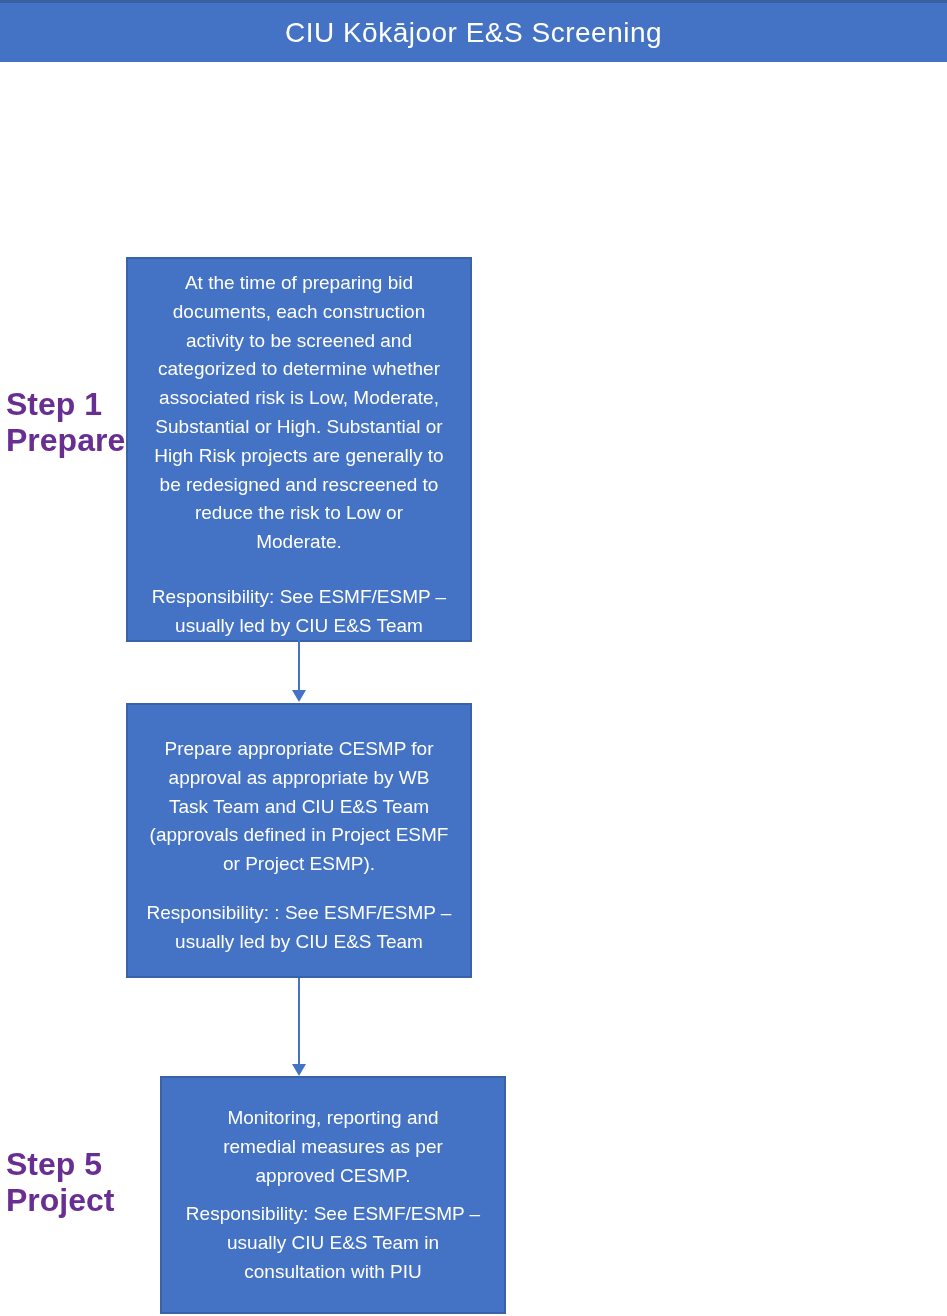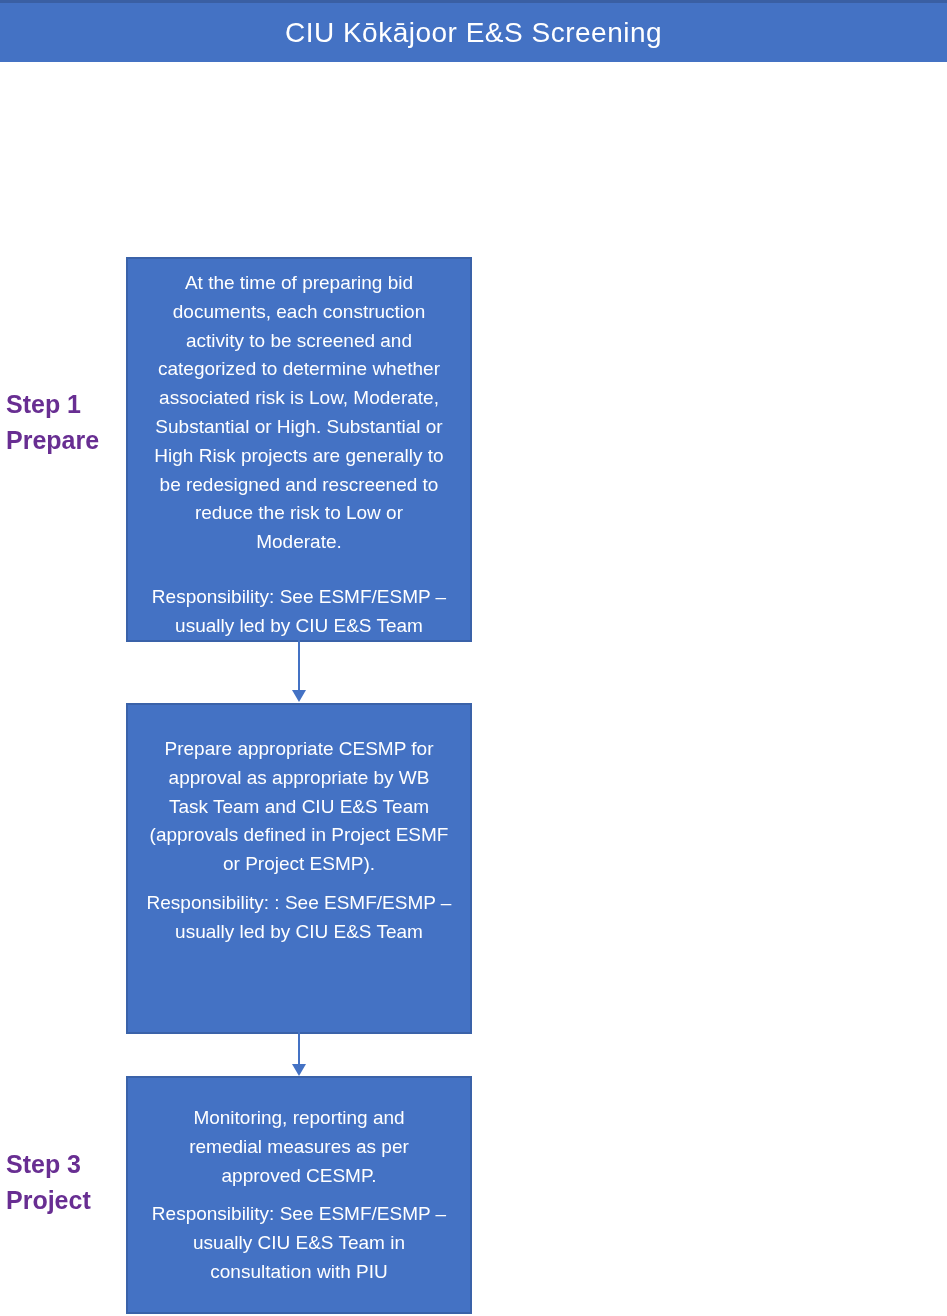--- a/index.html
+++ b/index.html
@@ -38,47 +38,47 @@
     font-size: 28px;
     letter-spacing: 0.5px;
     white-space: nowrap;
   }
 
   .step-label {
     position: absolute;
     left: 6px;
     color: var(--step-label, #682E92);
     font-weight: bold;
-    font-size: 25px;
+    font-size: 32px;
     line-height: 36px;
     white-space: nowrap;
   }
   .step-label-1 { top: 386px; }
   .step-label-2 { top: 806px; }
   .step-label-3 { top: 1146px; }
 
   .flow-box {
     position: absolute;
     left: 126px;
     width: 346px;
     background: var(--box-bg, #4472C4);
     border: 2px solid var(--box-border, #3A62A9);
     color: var(--box-text, #FFFFFF);
     text-align: center;
     font-size: 19px;
     line-height: 28.8px;
   }
   .flow-box-1 { top: 249px; height: 385px; padding: 10px 4px 0; margin-top: 8px; }
-  .flow-box-2 { top: 703px; height: 331px; padding: 30px 4px 0; }
-  .flow-box-3 { top: 1076px; height: 238px; padding: 26px 4px 0; }
+  .flow-box-2 { top: 703px; height: 275px; padding: 30px 4px 0; }
+  .flow-box-3 { top: 1076px; height: 238px; padding: 26px 4px 0; margin-left: 34px; }
 
   .box-body { white-space: pre-line; }
   .box-resp { white-space: pre-line; }
   .flow-box-1 .box-resp { margin-top: 26px; }
-  .flow-box-2 .box-resp { margin-top: 10px; }
+  .flow-box-2 .box-resp { margin-top: 20px; }
   .flow-box-3 .box-resp { margin-top: 10px; }
   .resp-label {
     text-underline-offset: 3px;
   }
 
   .arrow {
     position: absolute;
     left: 291px;
     width: 16px;
   }
@@ -144,21 +144,21 @@
     <p class="box-resp"><span class="resp-label">Responsibility: :</span> <span class="resp-text">See ESMF/ESMP –
 usually led by CIU E&amp;S Team</span></p>
   </div>
 
   <div class="arrow arrow-2">
     <div class="arrow-line"></div>
     <div class="arrow-head"></div>
   </div>
 
   <div class="step-label step-label-3">
-    <div>Step 3</div>
+    <div>Step 5</div>
     <div>Project</div>
   </div>
 
   <div class="flow-box flow-box-3">
     <p class="box-body">Monitoring, reporting and
 remedial measures as per
 approved CESMP.</p>
     <p class="box-resp"><span class="resp-label">Responsibility:</span> <span class="resp-text">See ESMF/ESMP –
 usually CIU E&amp;S Team in
 consultation with PIU</span></p>

